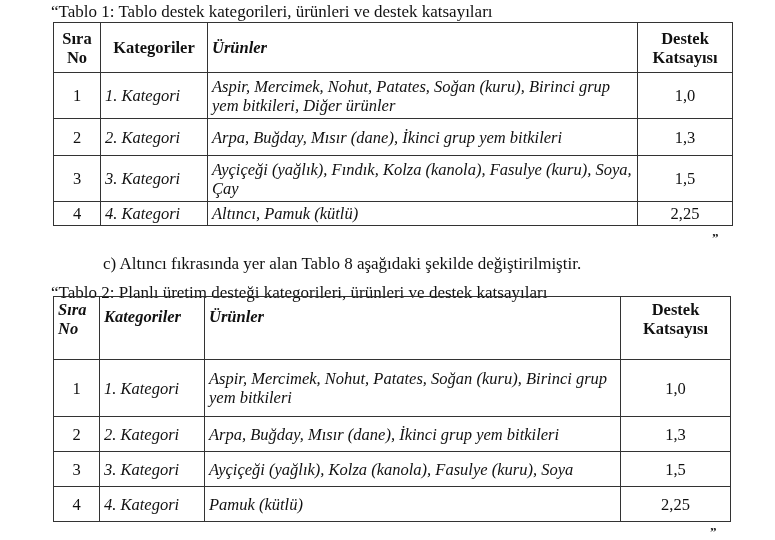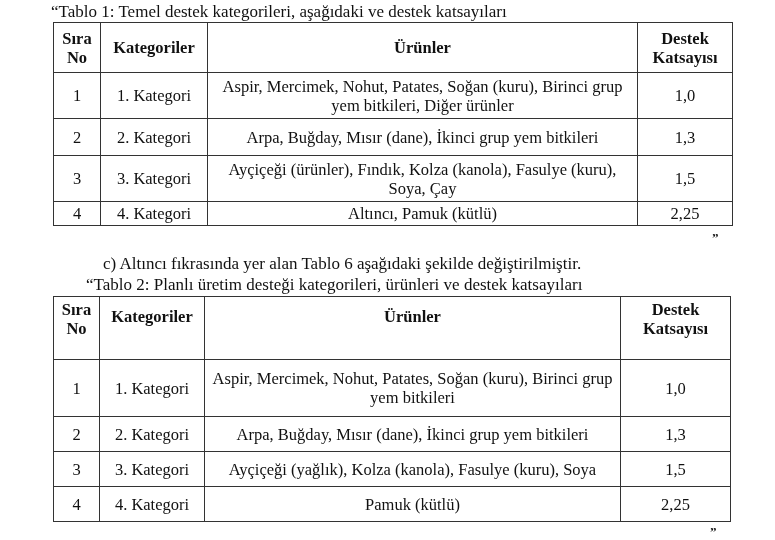--- a/index.html
+++ b/index.html
@@ -6,28 +6,28 @@
   body { width:775px; height:540px; position:relative; overflow:hidden;
          font-family:"Liberation Serif", "DejaVu Serif", serif; color:#111; }
   .abs { position:absolute; }
   .caption { font-size:17px; line-height:18px; white-space:nowrap; }
   .para { font-size:17px; line-height:18px; white-space:nowrap; }
   .endquote { font-size:13px; font-weight:bold; }
   table { position:absolute; border-collapse:collapse; table-layout:fixed;padding-left:36px; }
   td, th { border:1.2px solid #333; padding:0 4px; font-size:16.5px; line-height:19px; vertical-align:middle; }
   th { font-weight:bold; }
   .c { text-align:center; }
-  .l { text-align:center; }
+  .l { text-align:left;font-style:italic; }
   .hdr-top { vertical-align:top; padding-top:3px; }
   .wrap { white-space:normal; }
 </style>
 </head>
 <body>
 
-<div class="abs caption" style="left:51px; top:3px;">“Tablo 1: Temel destek kategorileri, aşağıdaki ve destek katsayıları</div>
+<div class="abs caption" style="left:51px; top:3px;">“Tablo 1: Tablo destek kategorileri, ürünleri ve destek katsayıları</div>
 
 <table style="left:53px; top:22px; width:679px;">
   <colgroup>
     <col style="width:47px">
       <col style="width:107px">
       <col style="width:430px">
       <col style="width:95px">
   </colgroup>
   <tbody>
       <tr style="height:50px;">
@@ -50,37 +50,37 @@
   </tr>
   <tr style="height:37px;">
     <td class="c">2</td>
     <td class="l">2. Kategori</td>
     <td class="l wrap">Arpa, Buğday, Mısır (dane), İkinci grup yem bitkileri</td>
     <td class="c">1,3</td>
   </tr>
   <tr style="height:46px;">
     <td class="c">3</td>
     <td class="l">3. Kategori</td>
-    <td class="l wrap">Ayçiçeği (ürünler), Fındık, Kolza (kanola), Fasulye (kuru), Soya, Çay</td>
+    <td class="l wrap">Ayçiçeği (yağlık), Fındık, Kolza (kanola), Fasulye (kuru), Soya, Çay</td>
     <td class="c">1,5</td>
   </tr>
   <tr style="height:24px;">
     <td class="c">4</td>
     <td class="l">4. Kategori</td>
     <td class="l wrap">Altıncı, Pamuk (kütlü)</td>
     <td class="c">2,25</td>
   </tr>
 </tbody>
   </table>
 
 <div class="abs endquote" style="left:712px; top:230px;">”</div>
 
-<div class="abs para" style="left:103px; top:255px;">c) Altıncı fıkrasında yer alan Tablo 6 aşağıdaki şekilde değiştirilmiştir.</div>
+<div class="abs para" style="left:103px; top:255px;">c) Altıncı fıkrasında yer alan Tablo 8 aşağıdaki şekilde değiştirilmiştir.</div>
 
-<div class="abs caption" style="left:51px; top:276px;margin-left:35px;">“Tablo 2: Planlı üretim desteği kategorileri, ürünleri ve destek katsayıları</div>
+<div class="abs caption" style="left:51px; top:284px;">“Tablo 2: Planlı üretim desteği kategorileri, ürünleri ve destek katsayıları</div>
 
 <table style="left:53px; top:296px; width:677px;">
   <colgroup>
     <col style="width:46px">
       <col style="width:105px">
       <col style="width:416px">
       <col style="width:110px">
   </colgroup>
   <tbody>
       <tr style="height:63px;">

